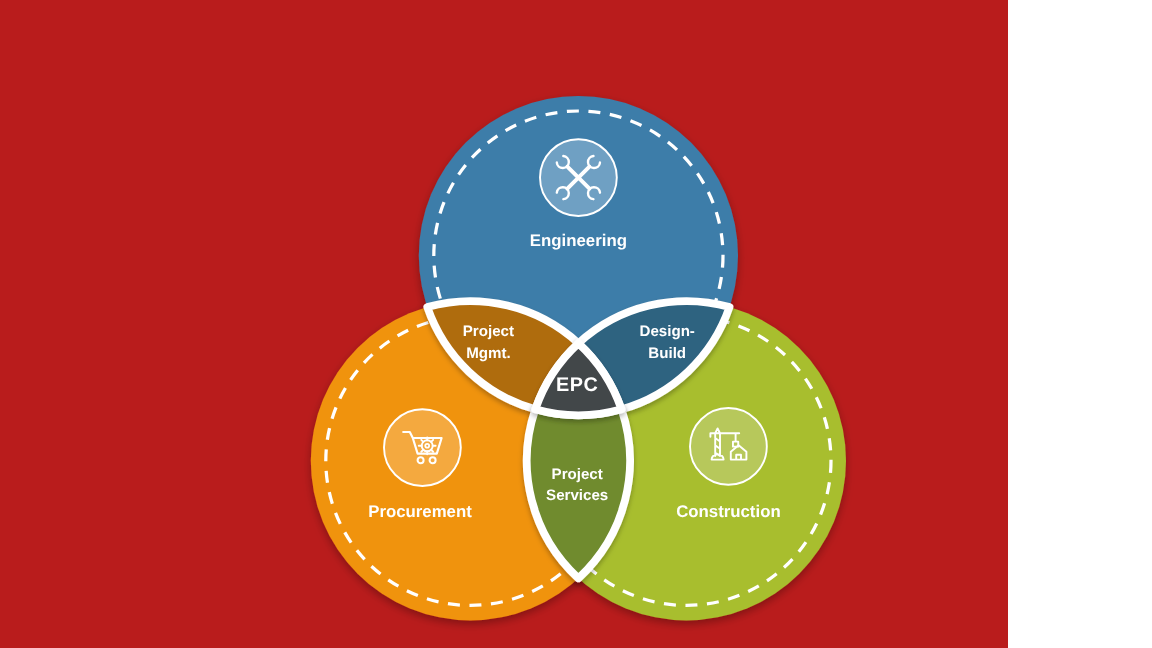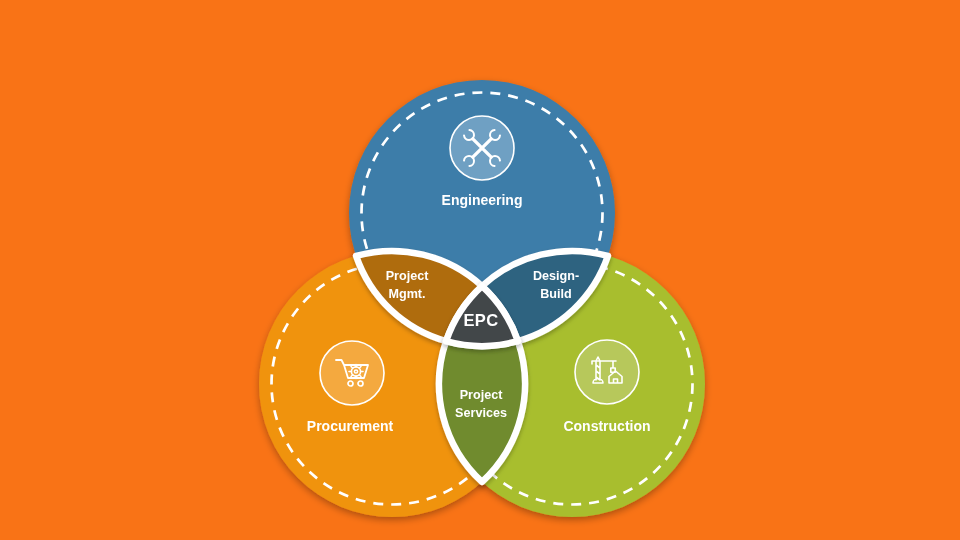--- a/index.html
+++ b/index.html
@@ -1,16 +1,16 @@
 <!DOCTYPE html>
 <html><head>
 <meta charset="utf-8">
 <style>
   html,body{margin:0;padding:0;background:#ffffff;}
-  .stage{position:relative;width:960px;height:540px;background:#f97316;overflow:hidden;}
+  .stage{position:relative;width:840px;height:540px;background:#b91c1c;overflow:hidden;}
   svg{display:block;}
   .lbl{font-family:"Liberation Sans",sans-serif;font-weight:700;fill:#ffffff;text-anchor:middle;}
   .lbl-main{font-size:14px;}
   .lbl-lens{font-size:12.6px;}
   .lbl-epc{font-size:16.5px;letter-spacing:.4px;}
   .dash-ring{fill:none;stroke:#ffffff;stroke-width:2.7;stroke-dasharray:10 8;}
   .lens{stroke:#ffffff;stroke-width:6.5;stroke-linejoin:round;}
   .icon-bg{stroke:#ffffff;stroke-width:1.6;}
   .icon-stroke{fill:none;stroke:#ffffff;stroke-linecap:round;stroke-linejoin:round;stroke-width:1.7;}
   .icon-stroke.thick{stroke-width:3.3;}

